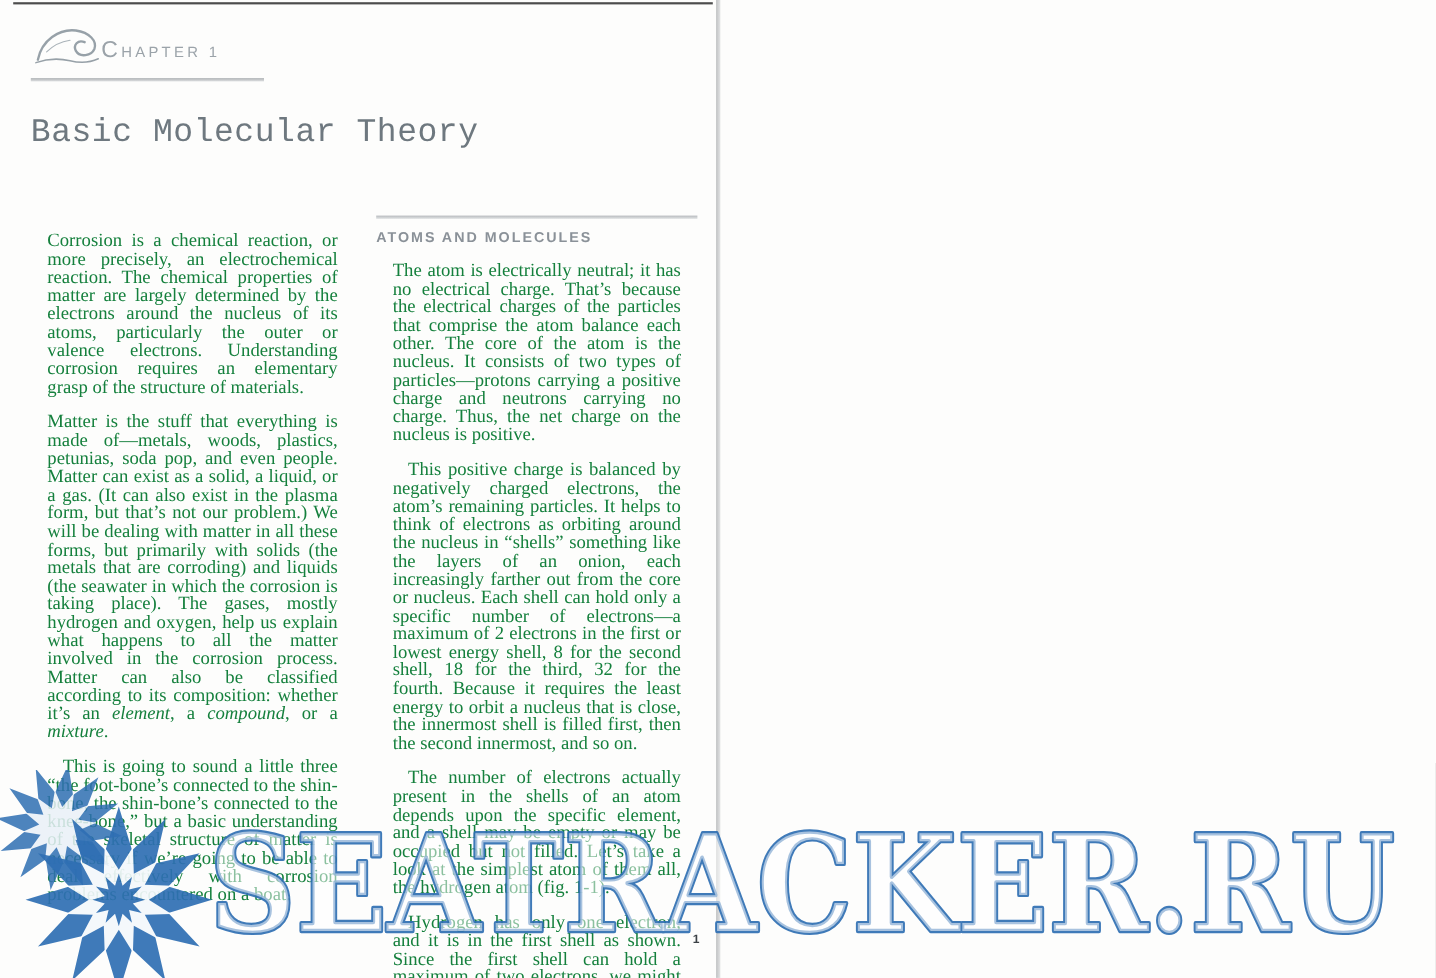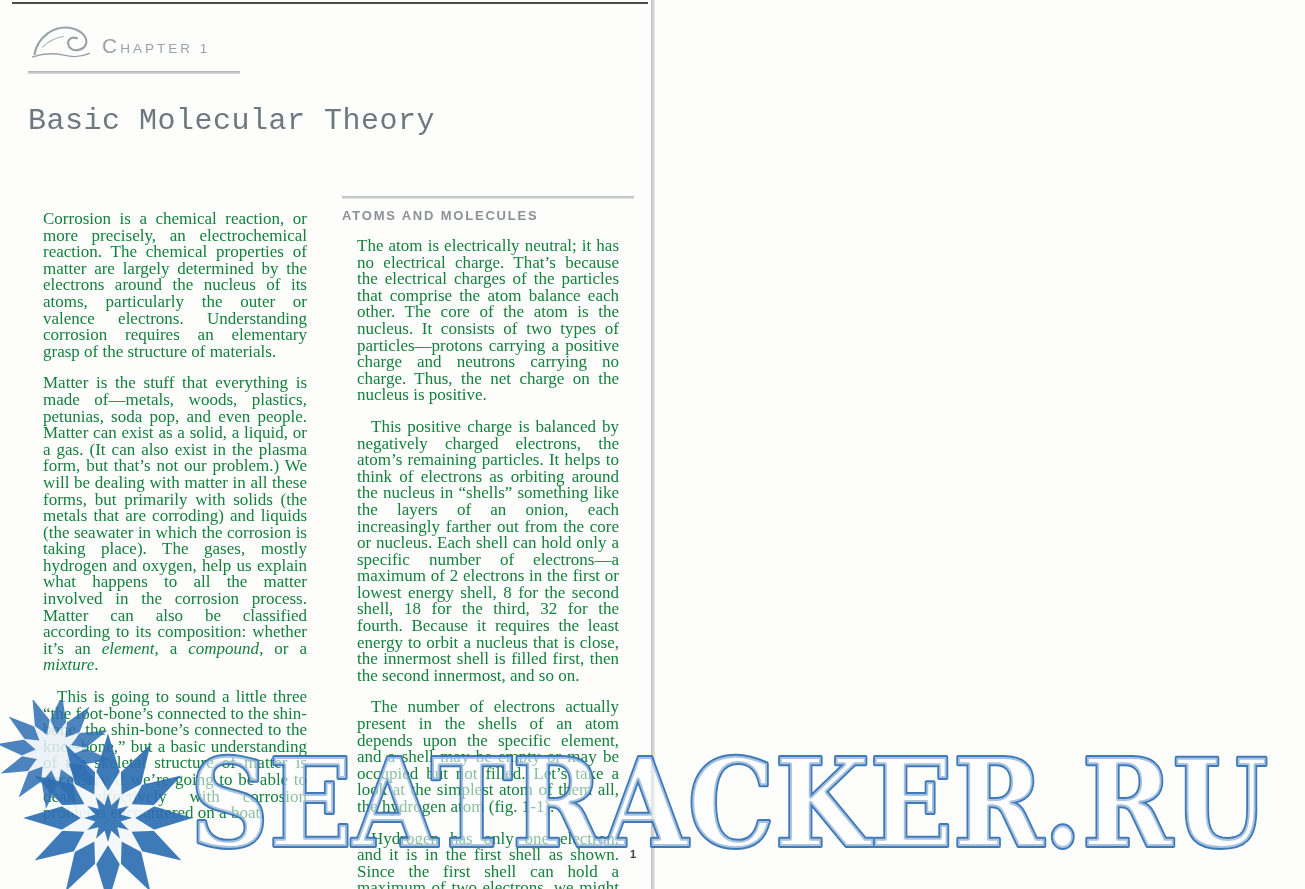--- a/index.html
+++ b/index.html
@@ -8,21 +8,21 @@
   .page{position:absolute;top:0;bottom:0;}
   .left-page{left:0;width:651px;background:#fdfdfc;}
   .right-page{left:655px;width:650px;background:#fdfdfc;}
   .gutter{position:absolute;left:651px;top:0;width:4px;height:889px;
           background:linear-gradient(to right,#bfc1c2,#e4e5e6);}
   .gutter-shadow{position:absolute;left:655px;top:0;width:14px;height:889px;
           background:linear-gradient(to right,rgba(0,0,0,.06),rgba(0,0,0,0));}
   .scan-line{position:absolute;left:12px;top:2px;width:636px;height:2px;background:#2e2e2e;opacity:.85;}
 
   
-  .chapter-head{position:absolute;left:30px;top:20px;display:flex;align-items:flex-end;gap:10px;}
+  .chapter-head{position:absolute;left:30px;top:20px;display:flex;align-items:flex-end;}
   .wave{width:62px;height:42px;display:inline-block;}
   .chapter-label{display:inline-block;font-family:"Liberation Sans",sans-serif;color:#9ba3a9;
                  font-size:13.5px;letter-spacing:3px;padding-bottom:4px;}
   .chapter-label::first-letter{font-size:21px;}
   .chapter-rule{position:absolute;left:28px;top:71px;width:212px;height:3px;
                 background:linear-gradient(to bottom,#aeb2b5,#dddfe0);}
   .title{position:absolute;left:28px;top:104px;margin:0;font-family:Liberation Mono, monospace;
          font-weight:400;font-size:30px;color:#6e787f;letter-spacing:.5px;}
 
   

